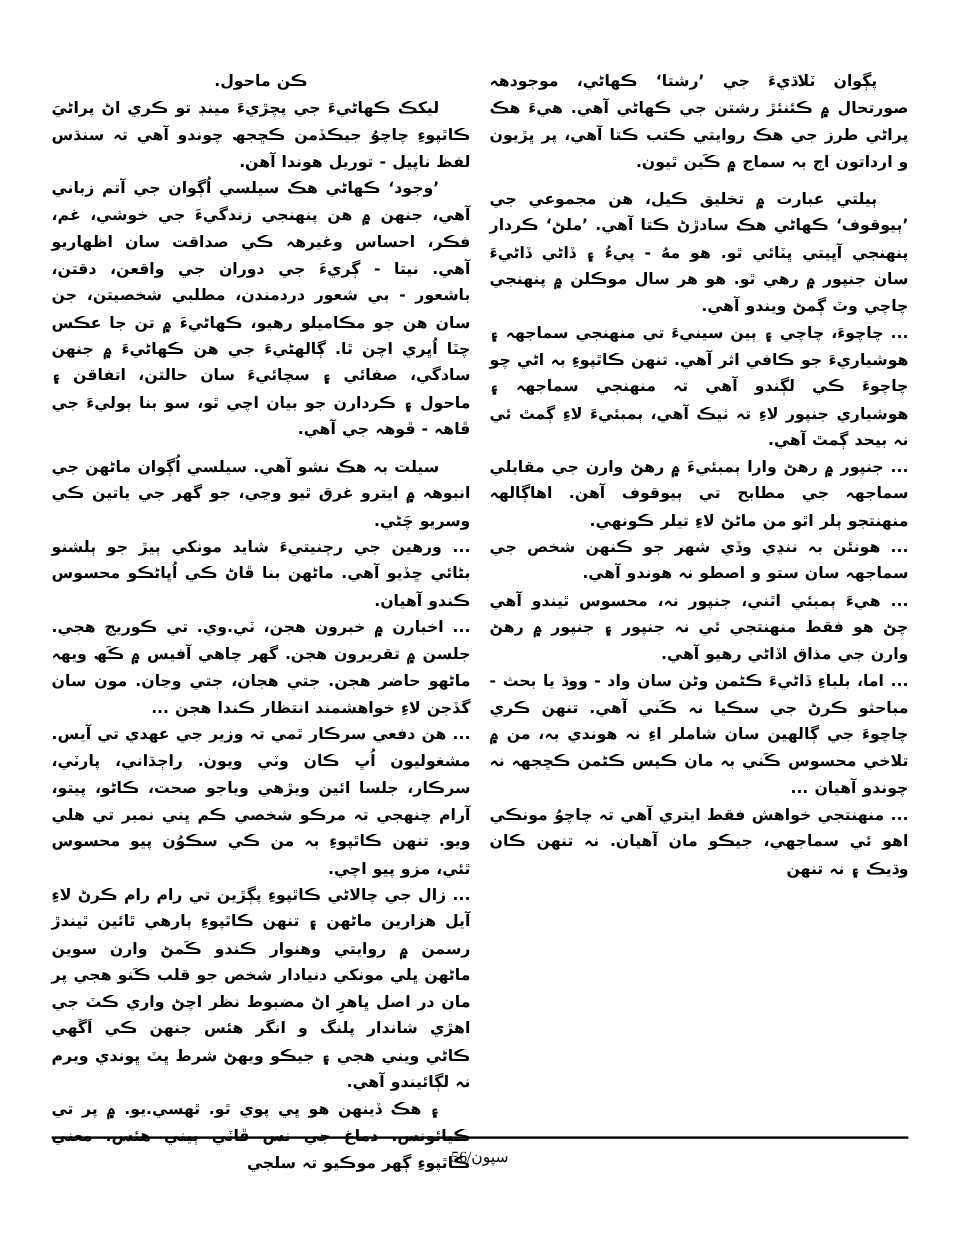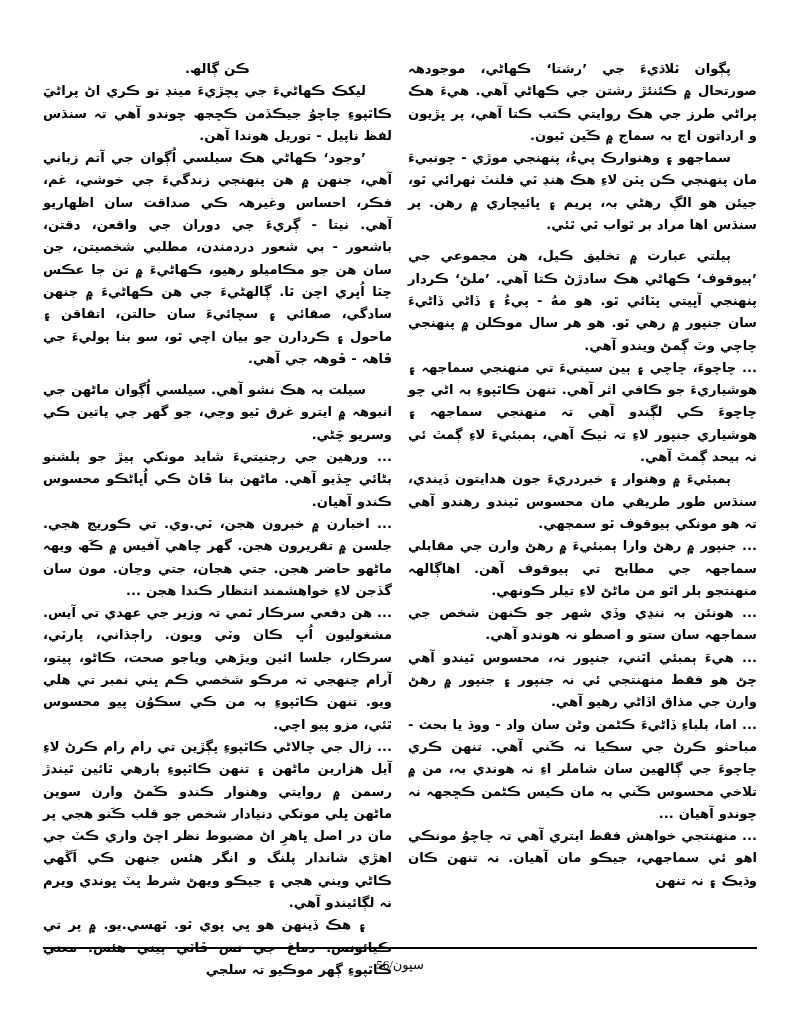--- a/index.html
+++ b/index.html
@@ -105,33 +105,31 @@
 </style>
 </head>
 <body>
 
 <div class="page">
 
   <div class="columns">
 
     <div class="column">
       <p class="para indent">پڳوان ٽلاڌيءَ جي ’رشتا‘ ڪهاڻي، موجودهہ صورتحال ۾ ڪئنئڙ رشتن جي ڪهاڻي آهي. هيءَ هڪ پراڻي طرز جي هڪ روايتي ڪتب ڪتا آهي، پر ڀڙيون و ارداتون اڄ بہ سماج ۾ ڪَين ٿيون.</p>
-      <p class="para indent">سماجهو ۽ وهنوارڪ پيءُ، پنهنجي موڙي - چونبيءَ مان پنهنجي ڪن پٽن لاءِ هڪ هنڊ ٽي فلنٽ ٺهرائي ٿو، جيئن هو الڳ رهڻي بہ، پريم ۽ ڀائيچاري ۾ رهن. پر سنڌس اها مراد بر ٿواب ٿي ٿئي.</p>
       <p class="para indent gap-before">ٻيلتي عبارت ۾ تخليق ڪيل، هن مجموعي جي ’ٻيوقوف‘ ڪهاڻي هڪ سادڙڻ ڪتا آهي. ’ملڻ‘ ڪردار پنهنجي آڀيتي ڀٽائي ٿو. هو مهُ - پيءُ ۽ ڏاڻي ڏاڻيءَ سان جنپور ۾ رهي ٿو. هو هر سال موڪلن ۾ پنهنجي چاچي وٽ ڳمڻ ويندو آهي.</p>
       <p class="para">... چاچوءَ، چاچي ۽ ٻين سينيءَ تي منهنجي سماجھہ ۽ هوشياريءَ جو ڪافي اثر آهي. تنهن ڪاٿپوءِ بہ اڻي چو چاچوءَ ڪي لڳندو آهي تہ منهنجي سماجھہ ۽ هوشياري جنپور لاءِ تہ ٺيڪ آهي، ٻمبئيءَ لاءِ ڳمٿ ئي نہ بيحد ڳمٿ آهي.</p>
-      <p class="para indent">ٻمبئيءَ ۾ وهنوار ۽ خبردريءَ جون هدايتون ڏيندي، سنڌس طور طريقي مان محسوس ٿيندو رهندو آهي تہ هو مونکي ٻيوقوف ٿو سمجهي.</p>
       <p class="para">... جنپور ۾ رهڻ وارا ٻمبئيءَ ۾ رهڻ وارن جي مقابلي سماجھہ جي مطابح تي ٻيوقوف آهن. اهاڳالهہ منهنتجو ٻلر اٿو من ماڻڻ لاءِ تيلر ڪونهي.</p>
       <p class="para">... هونئن بہ ننڍي وڏي شهر جو ڪنهن شخص جي سماجھہ سان ستو و اصطو نہ هوندو آهي.</p>
       <p class="para">... هيءَ ٻمبئي اٿني، جنپور نہ، محسوس ٿيندو آهي چڻ هو فقط منهنتجي ئي نہ جنپور ۽ جنپور ۾ رهڻ وارن جي مذاق اڏاڻي رهيو آهي.</p>
       <p class="para">... اما، بلباءِ ڏاڻيءَ ڪڻمن وڻن سان واد - ووڌ يا بحث - مباحثو ڪرڻ جي سڪيا نہ ڪَني آهي. تنهن ڪري چاچوءَ جي ڳالهين سان شاملر اءِ نہ هوندي بہ، من ۾ تلاخي محسوس ڪَني بہ مان ڪيس ڪڻمن ڪڇجھہ نہ چوندو آهيان ...</p>
       <p class="para">... منهنتجي خواهش فقط ايتري آهي تہ چاچوُ مونڪي اهو ئي سماجهي، جيڪو مان آهيان. نہ تنهن ڪان وڌيڪ ۽ نہ تنهن</p>
     </div>
 
     <div class="column">
-      <p class="para last-center">ڪن ڳالھ.</p>
+      <p class="para last-center">ڪن ماحول.</p>
       <p class="para indent">ليکڪ ڪهاڻيءَ جي پچڙيءَ مينڊ تو ڪري اڻ پراڻيَ ڪاٿپوءِ چاچوُ جيڪڏمن ڪڇجھ چوندو آهي تہ سنڌس لفظ ناپيل - توريل هوندا آهن.</p>
       <p class="para indent">’وجود‘ ڪهاڻي هڪ سيلسي اُڳوان جي آتم زباني آهي، جنهن ۾ هن پنهنجي زندگيءَ جي خوشي، غم، فڪر، احساس وغيرهہ ڪي صداقت سان اظهاريو آهي. نيتا - ڳريءَ جي دوران جي واقعن، دقتن، باشعور - بي شعور دردمندن، مطلبي شخصيتن، جن سان هن جو مڪاميلو رهيو، ڪهاڻيءَ ۾ تن جا عڪس چٽا اُڀري اچن ٿا. ڳالهڻيءَ جي هن ڪهاڻيءَ ۾ جنهن سادگي، صفائي ۽ سچائيءَ سان حالتن، اتفاقن ۽ ماحول ۽ ڪردارن جو بيان اچي ٿو، سو بنا ٻوليءَ جي ڦاهہ - ڦوهہ جي آهي.</p>
       <p class="para indent gap-before">سيلت بہ هڪ نشو آهي. سيلسي اُڳوان ماڻهن جي انبوهہ ۾ ايترو غرق ٿيو وڃي، جو گهر جي ياتين ڪي وسريو چَڻي.</p>
       <p class="para">... ورهين جي رڄنيتيءَ شايد مونکي ٻيڙ جو ٻلشنو بڻائي ڇڏيو آهي. ماڻهن بنا ڦاڻ ڪي اُڀاڻڪو محسوس ڪندو آهيان.</p>
       <p class="para">... اخبارن ۾ خبرون هجن، ٽي.وي. تي ڪوريج هجي. جلسن ۾ تقريرون هجن. گهر چاهي آفيس ۾ ڪَھ ويھہ ماڻهو حاضر هجن. جتي هجان، جتي وڃان. مون سان گڏجن لاءِ خواهشمند انتظار ڪندا هجن ...</p>
       <p class="para">... هن دفعي سرڪار ٿمي تہ وزير جي عهدي تي آيس. مشغوليون اُڀ ڪان وٽي ويون. راڄڌاني، پارٽي، سرڪار، جلسا ائين ويڙهي وياجو صحت، ڪاڻو، پيتو، آرام چنهجي تہ مرڪو شخصي ڪم ڀني نمبر تي هلي ويو. تنهن ڪاٿپوءِ بہ من ڪي سڪوُن پيو محسوس ٿئي، مزو پيو اچي.</p>
       <p class="para">... زال جي چالاڻي ڪاٿپوءِ پڳڙين تي رام رام ڪرڻ لاءِ آيل هزارين ماڻهن ۽ تنهن ڪاٿپوءِ ٻارهي ٿائين ٿيندڙ رسمن ۾ روايتي وهنوار ڪندو ڪَمڻ وارن سوين ماڻهن ڀلي مونکي دنيادار شخص جو قلب ڪَنو هجي پر مان در اصل ڀاهرِ اڻ مضبوط نظر اچڻ واري ڪٽ جي اهڙي شاندار پلنگ و انگر هئس جنهن ڪي اَڱهي ڪاڻي ويني هجي ۽ جيڪو ويهڻ شرط ڀٽ ڀوندي ويرم نہ لڳائيندو آهي.</p>
       <p class="para indent">۽ هڪ ڏينهن هو ڀي پوي ٿو. ٿهسي.يو. ۾ پر تي ڪيائونس. دماغ جي نس ڦاٽي ٻيني هئس. معني ڪاٿپوءِ ڳهر موڪيو تہ سلجي</p>
     </div>
 

